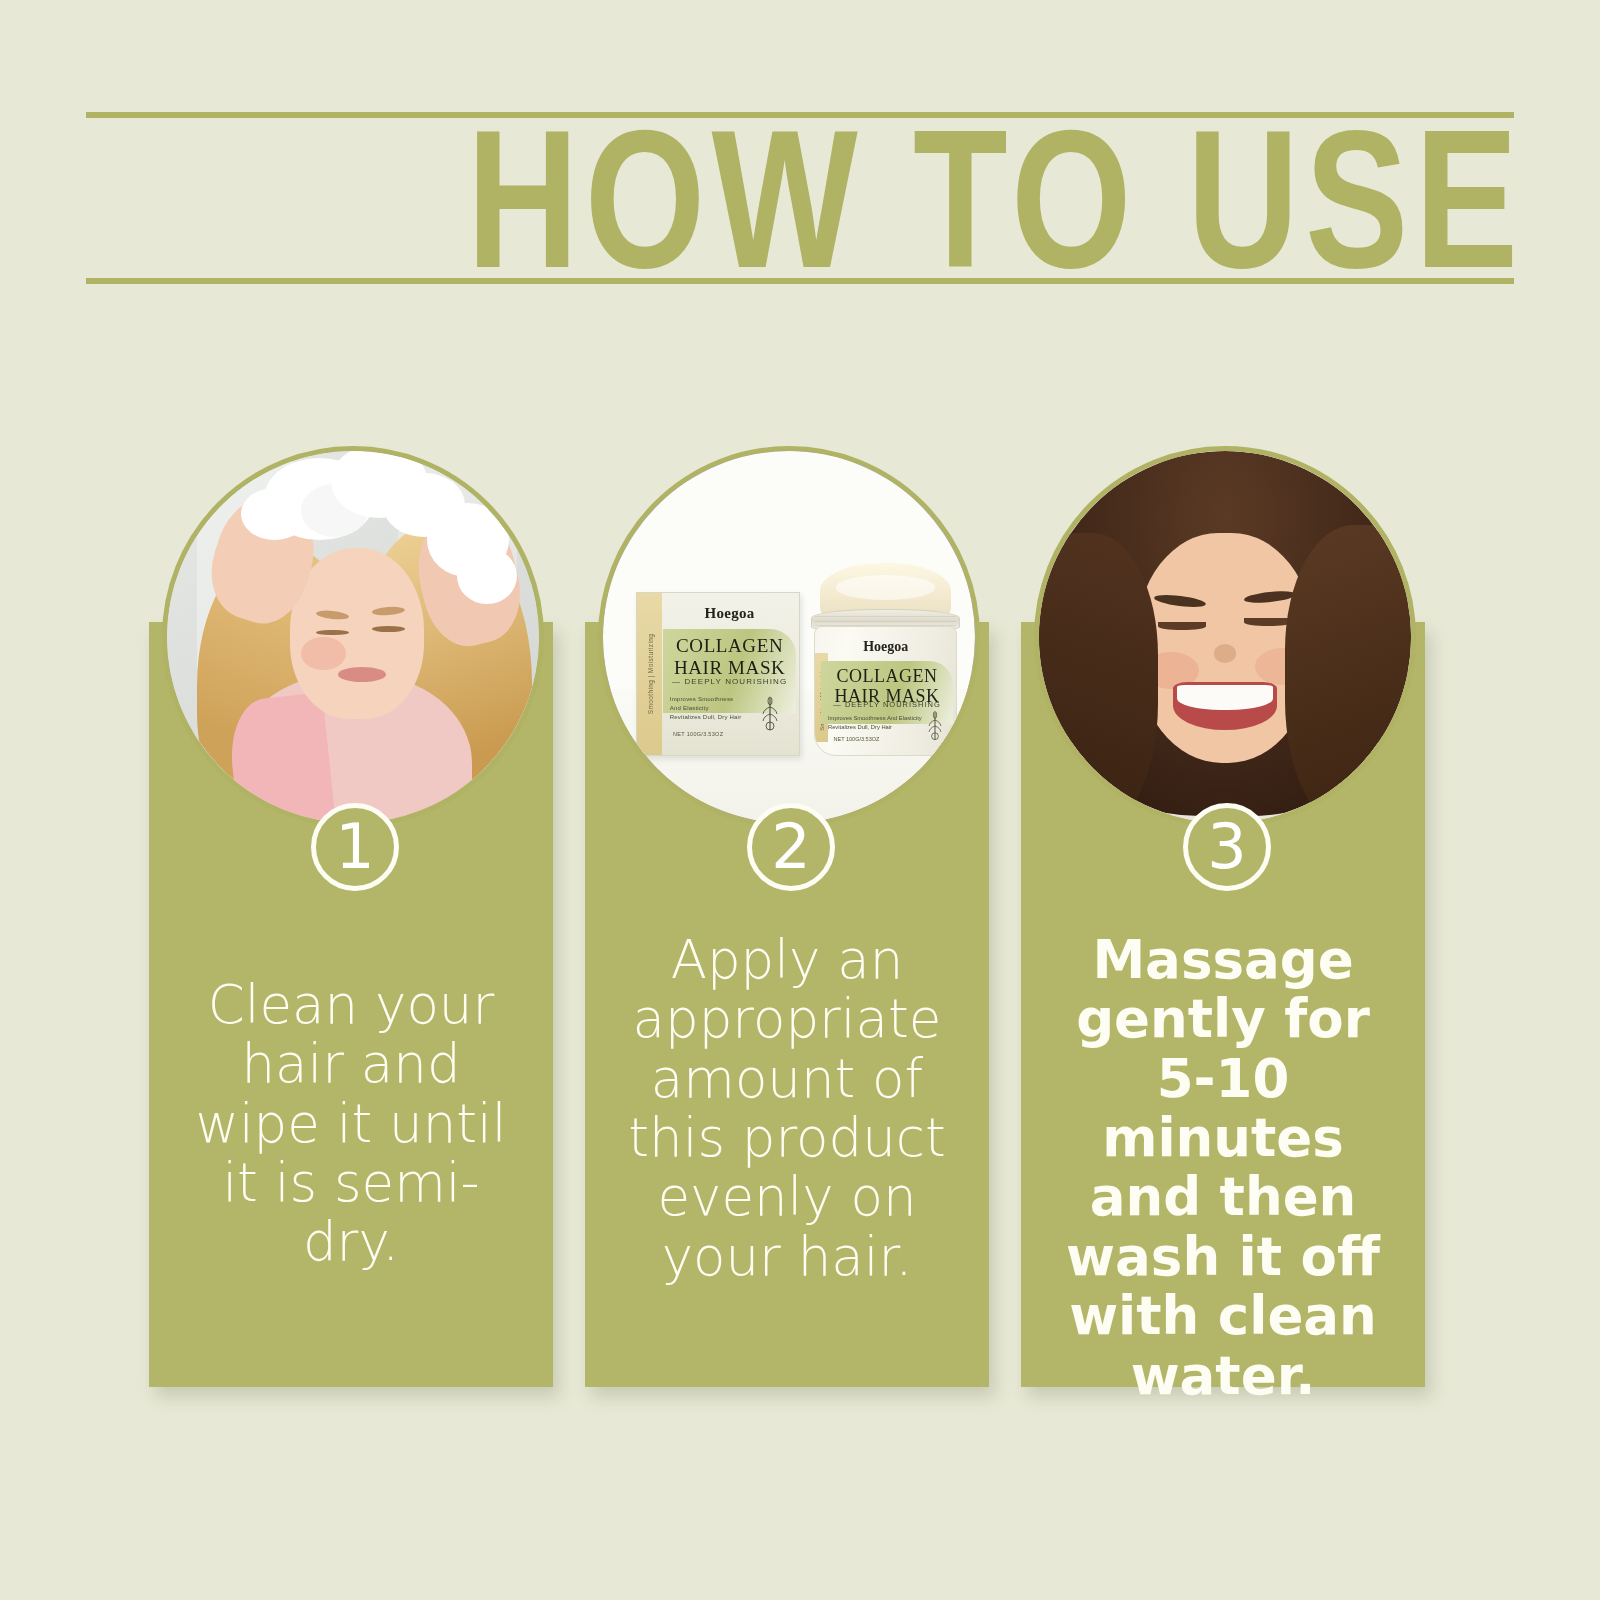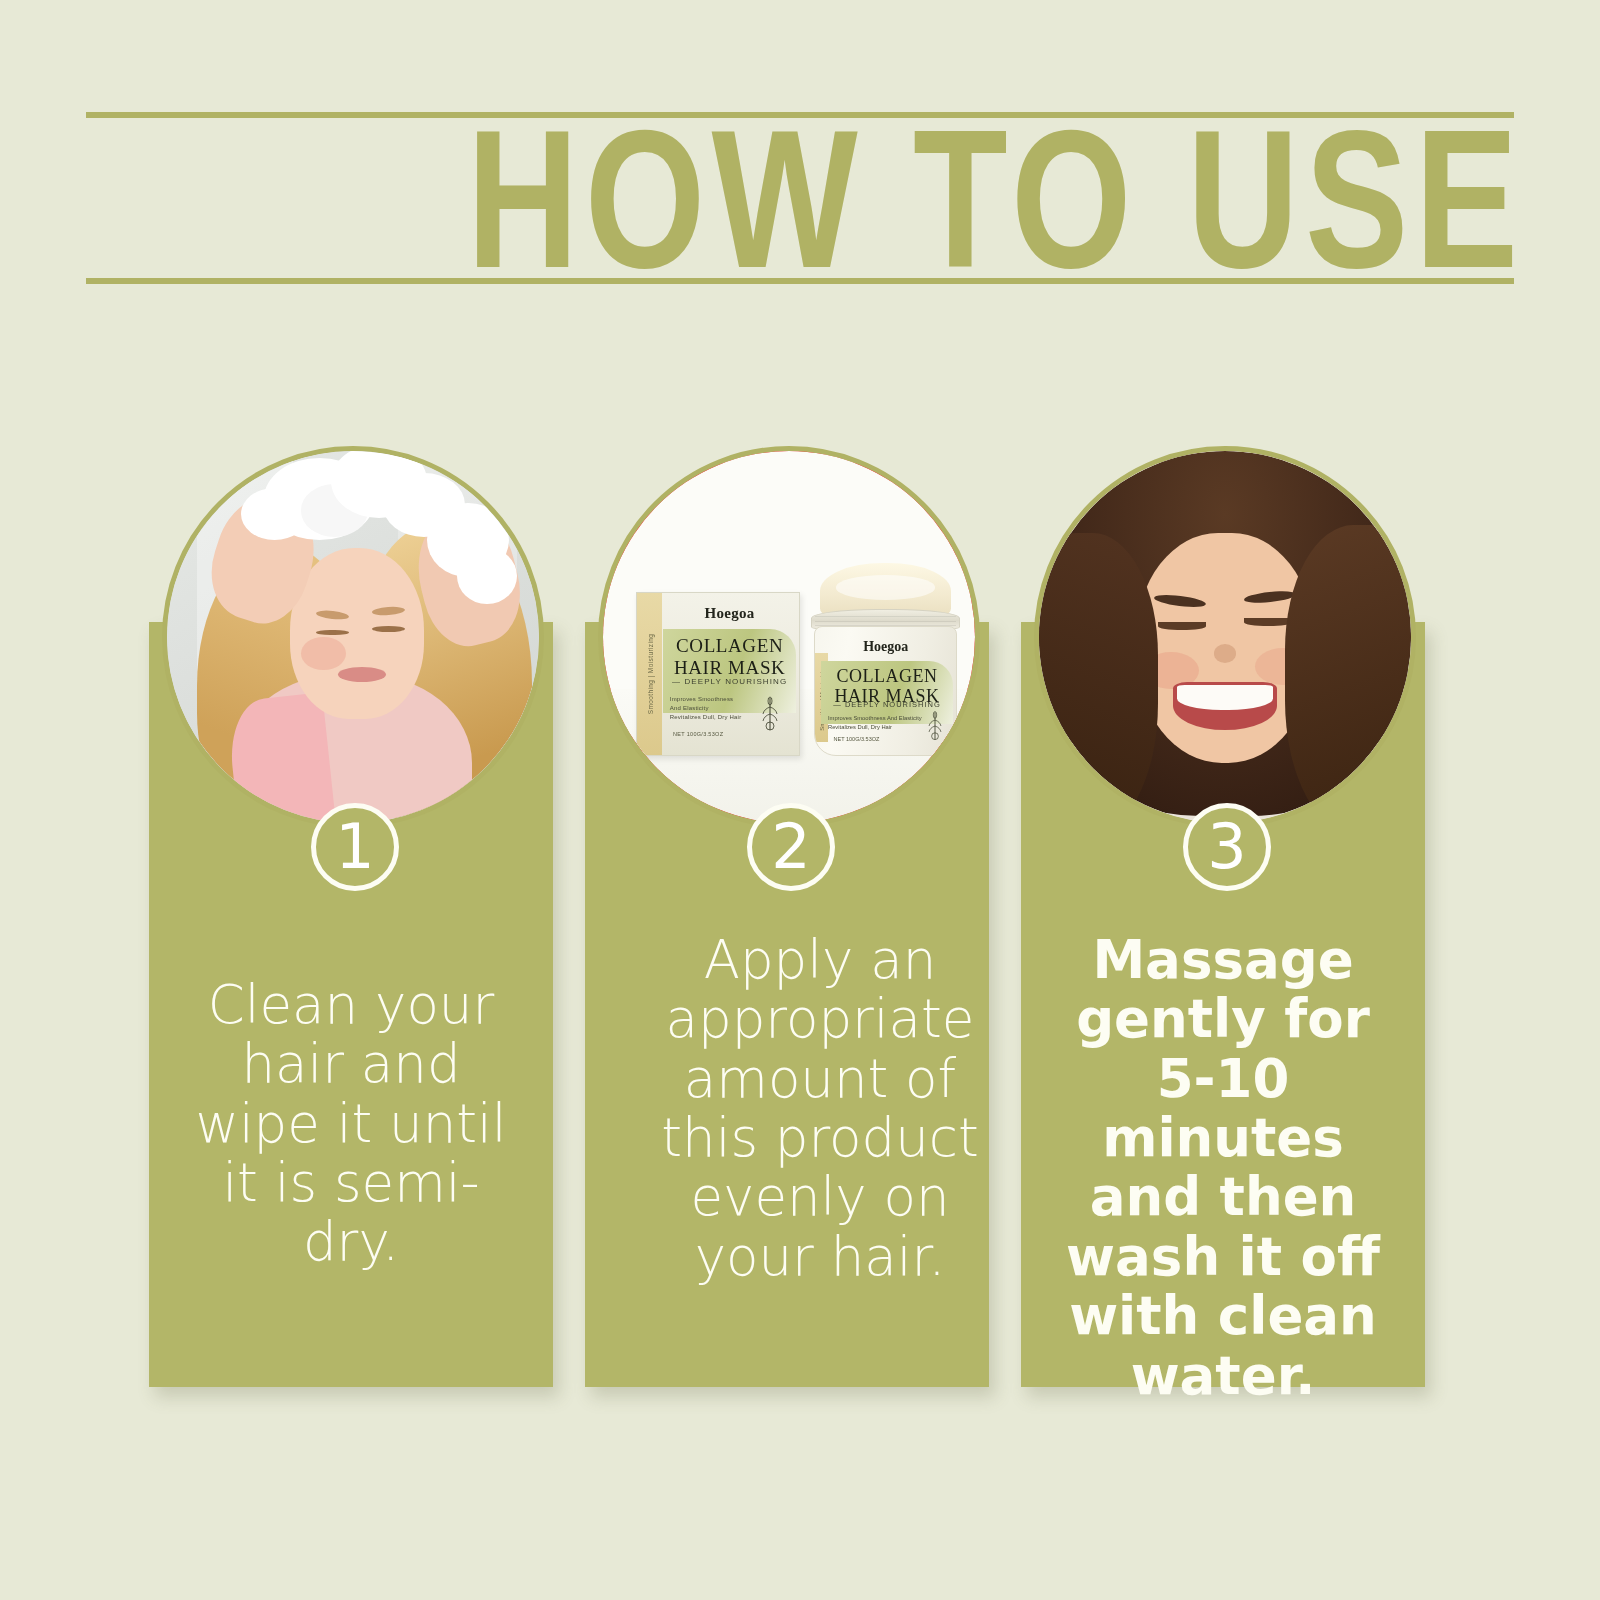--- a/index.html
+++ b/index.html
@@ -37,21 +37,21 @@
     position:absolute;
     background:#b3b668;
     box-shadow:6px 10px 16px rgba(90,95,60,0.22);
   }
 
   .photo {
     position:absolute;
     border-radius:50%;
     border:5px solid #b0b264;
     overflow:hidden;
-    background:#ef4444;
+    background:#c4b5fd;
   }
   .photo .inner { position:absolute; inset:0; border-radius:50%; overflow:hidden; }
 
   
   .badge {
     position:absolute;
     width:88px; height:88px;
     border-radius:50%;
     background:#b3b668;
     border:5px solid #fdfdf3;
@@ -371,21 +371,21 @@
             </div>
           </div>
         </div>
       </div>
     </div>
 
     <div class="badge" style="left:747px; top:803px;">
       <span>2</span>
     </div>
 
-    <div class="caption" style="left:648px; top:930px; width:344px;">Apply an appropriate amount of this product evenly on your hair.</div>
+    <div class="caption" style="left:615px; top:930px; width:344px;">Apply an appropriate amount of this product evenly on your hair.</div>
   </div>
 
   <div class="card">
     <div class="panel" style="left:1021px; top:622px; width:404px; height:765px;"></div>
 
     <div class="photo ph3" style="left:1034px; top:446px; width:382px; height:382px;">
       <div class="inner">
         <div class="scene">
           <div class="p3-bg"></div>
           <div class="p3-hair"></div>

